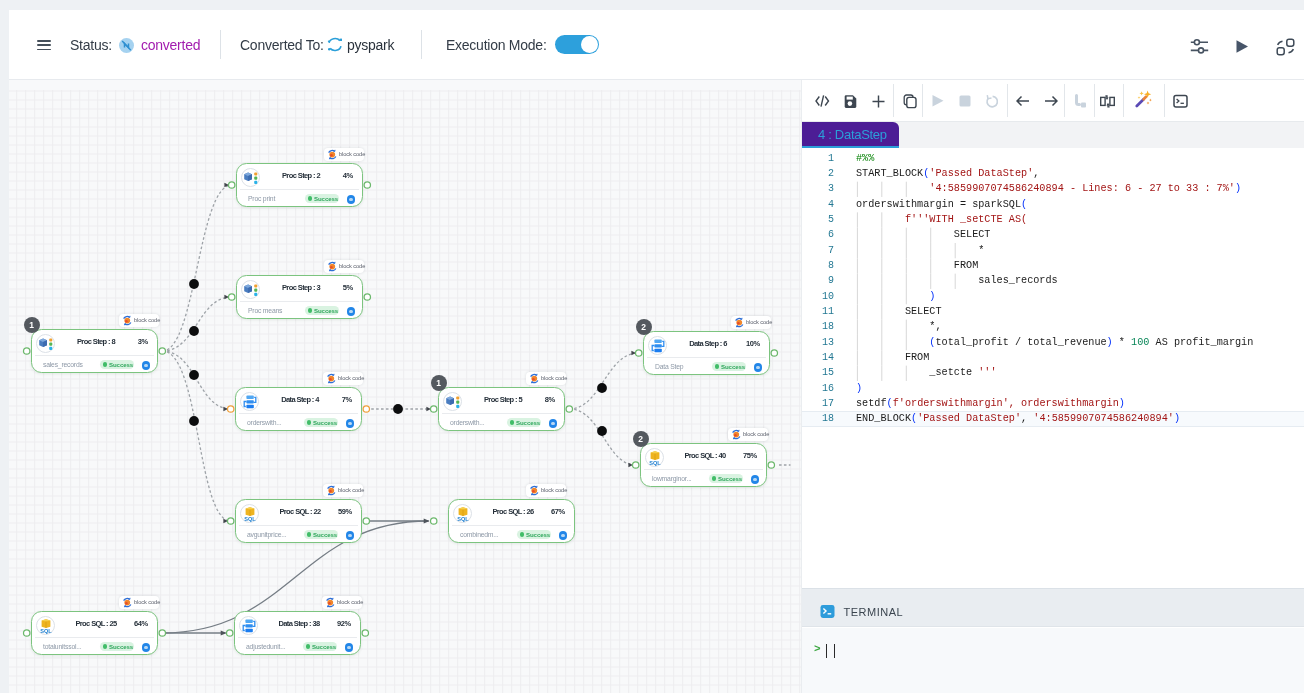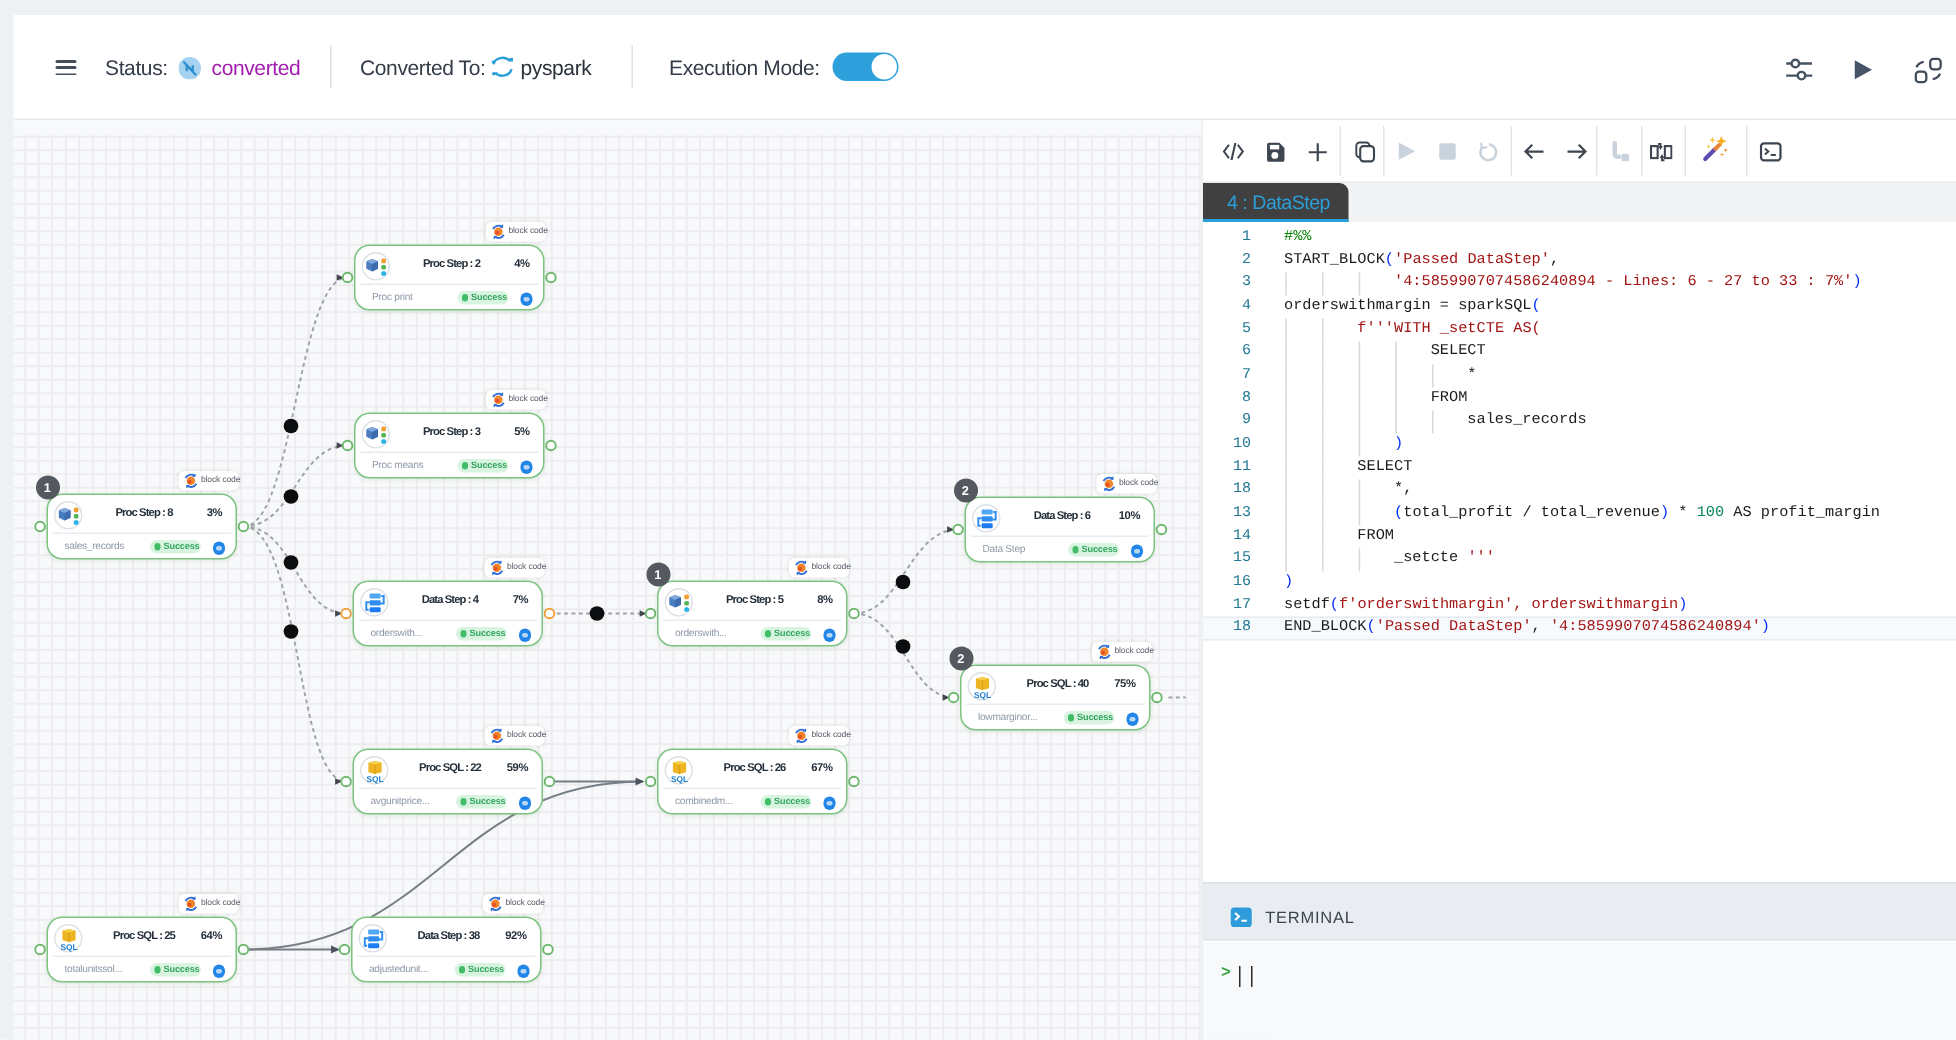--- a/index.html
+++ b/index.html
@@ -26,21 +26,21 @@
 .sdot { position:absolute; left:3.4px; top:2.7px; width:4.4px; height:4.4px; border-radius:50%; background:#41bd68; }
 .nblue { position:absolute; left:109.75px; top:31.25px; width:8.5px; height:8.5px; border-radius:50%; background:#2286e8; }
 .nblue:after { content:''; position:absolute; left:2.4px; top:2.4px; width:3.7px; height:3.7px; border-radius:50%; background:#b8d8f4; }
 .bcpill { position:absolute; width:40px; height:13.5px; background:#fff; border-radius:4px; box-shadow:0 0 3px rgba(30,40,60,.14); z-index:5; }
 .bcpill svg { position:absolute; left:2.5px; top:1.4px; }
 .bcpill span { position:absolute; left:15px; top:3.8px; font-size:5.7px; color:#5a5f6b; letter-spacing:-0.1px; white-space:nowrap; }
 .badge { position:absolute; width:16px; height:16px; border-radius:50%; background:#54595f; color:#fff; font-size:8.5px; font-weight:bold;
   text-align:center; line-height:16px; z-index:6; }
 .panel { position:absolute; left:801px; top:80px; width:503px; height:613px; background:#fff; border-left:1.5px solid #eaedf0; }
 .tabbar { position:absolute; left:802px; top:121px; width:502px; height:27px; background:#f2f3f5; border-top:1px solid #e7eaed; }
-.tab { position:absolute; left:0; top:0; width:97px; height:27px; background:#404040; border-radius:0 6px 0 0; }
+.tab { position:absolute; left:0; top:0; width:97px; height:27px; background:#4c1d95; border-radius:0 6px 0 0; }
 .tab b { position:absolute; left:16px; top:5px; font-size:13px; font-weight:500; color:#2b9fd9; letter-spacing:-0.3px; }
 .tab i { position:absolute; left:0; bottom:0; width:100%; height:2.6px; background:#2b9fd9; font-style:normal; }
 .codearea { position:absolute; left:802px; top:148px; width:502px; height:440px; background:#fff; }
 .curline { position:absolute; left:0; top:263.41px; width:502px; height:15.33px; background:#f7fafd; border-top:1px solid #e6ecf2; border-bottom:1px solid #e6ecf2; }
 .lnums { position:absolute; left:0; top:2.80px; width:32px; text-align:right; font-family:"Liberation Mono",monospace; font-size:10px; line-height:15.33px; color:#237893; }
 .code { position:absolute; left:54.4px; top:2.80px; font-family:"Liberation Mono",monospace; font-size:10px; line-height:15.33px; color:#1b1b1b; white-space:pre; transform:scaleX(1.0185); transform-origin:0 0; }
 .guides { position:absolute; left:0; top:2.80px; }
 .term { position:absolute; left:802px; top:588px; width:502px; height:39px; background:#e9edf1; border-top:1.5px solid #dbe1e7; border-bottom:1px solid #dfe4e9; }
 .termtxt { position:absolute; left:843.5px; top:606px; font-size:11px; font-weight:500; color:#3b454f; letter-spacing:0.5px; }
 .tbody { position:absolute; left:802px; top:628px; width:502px; height:65px; background:#f7f9fb; }
@@ -325,21 +325,21 @@
     <svg width="10.5" height="11" viewBox="0 0 11 11.5">
 <circle cx="5.5" cy="5.8" r="3" fill="#f0862c"></circle>
 <circle cx="4.6" cy="6.5" r="1.4" fill="#e84e28"></circle>
 <path d="M1.7 3.8 A4.4 4.4 0 0 1 8.1 2.3" fill="none" stroke="#2f6fd6" stroke-width="1.3"></path>
 <path d="M9.3 7.8 A4.4 4.4 0 0 1 2.9 9.3" fill="none" stroke="#2f6fd6" stroke-width="1.3"></path>
 <path d="M8.4 0.9 l-0.2 1.6 -1.6 -0.2" fill="none" stroke="#2f6fd6" stroke-width="1"></path>
 <path d="M2.6 10.7 l0.2 -1.6 1.6 0.2" fill="none" stroke="#2f6fd6" stroke-width="1"></path>
 </svg>
     <span>block code</span>
   </div>
-<div class="node" style="left:438px;top:499px">
+<div class="node" style="left:448px;top:499px">
     <div class="nic">
       <svg width="18" height="18" viewBox="0 0 18 18">
 <path d="M4.6 3.5 l4.4 -1.2 4.4 1.2 v6.3 l-4.4 1.2 -4.4 -1.2 z" fill="#eeb421"></path>
 <path d="M4.6 3.5 l4.4 1.1 4.4 -1.1 -4.4 -1.2 z" fill="#f6cf4b"></path>
 <path d="M9 4.6 v6.4" stroke="#d99e12" stroke-width="0.8"></path>
 <text x="9" y="16.3" font-family="Liberation Sans,sans-serif" font-size="5.6" font-weight="bold" fill="#1e7fd0" text-anchor="middle">SQL</text>
 </svg>
     </div>
     <div class="nt">Proc SQL : 26</div>
     <div class="np">67%</div>

